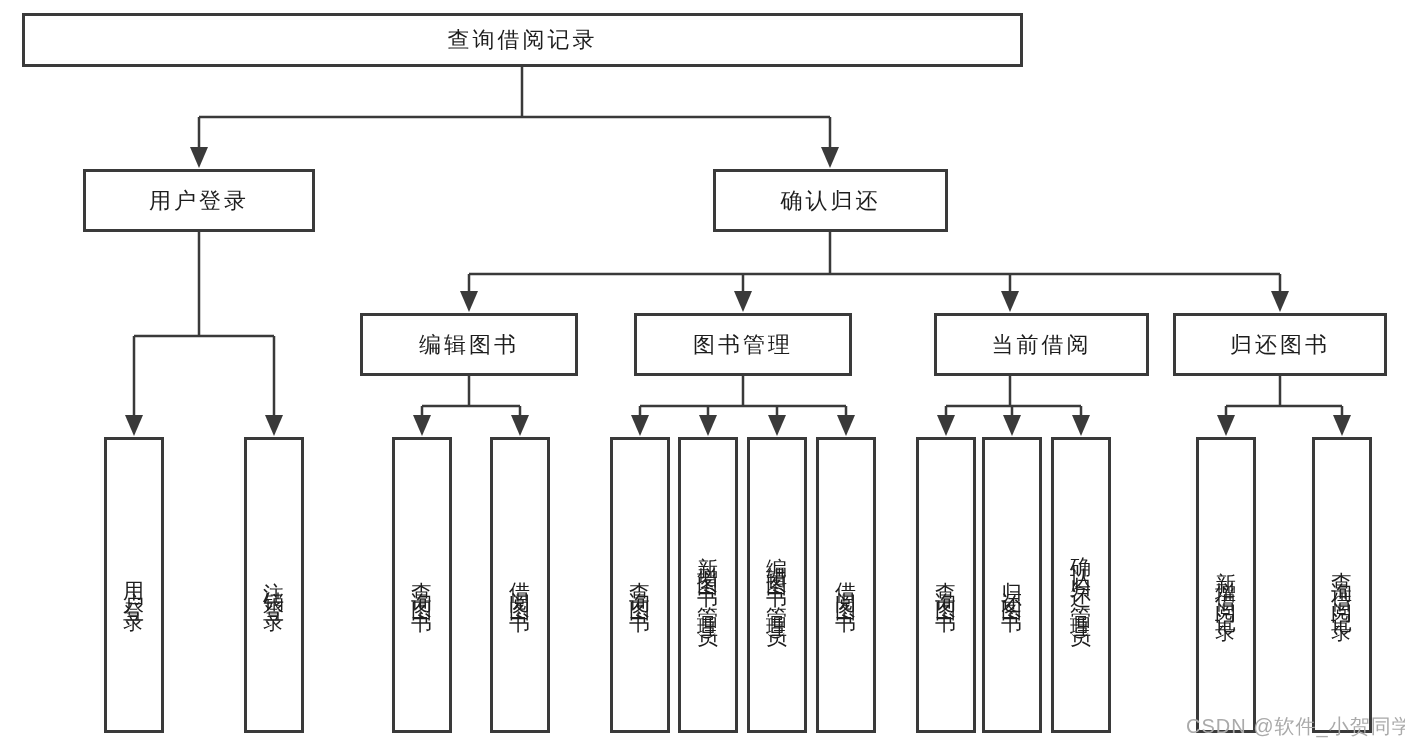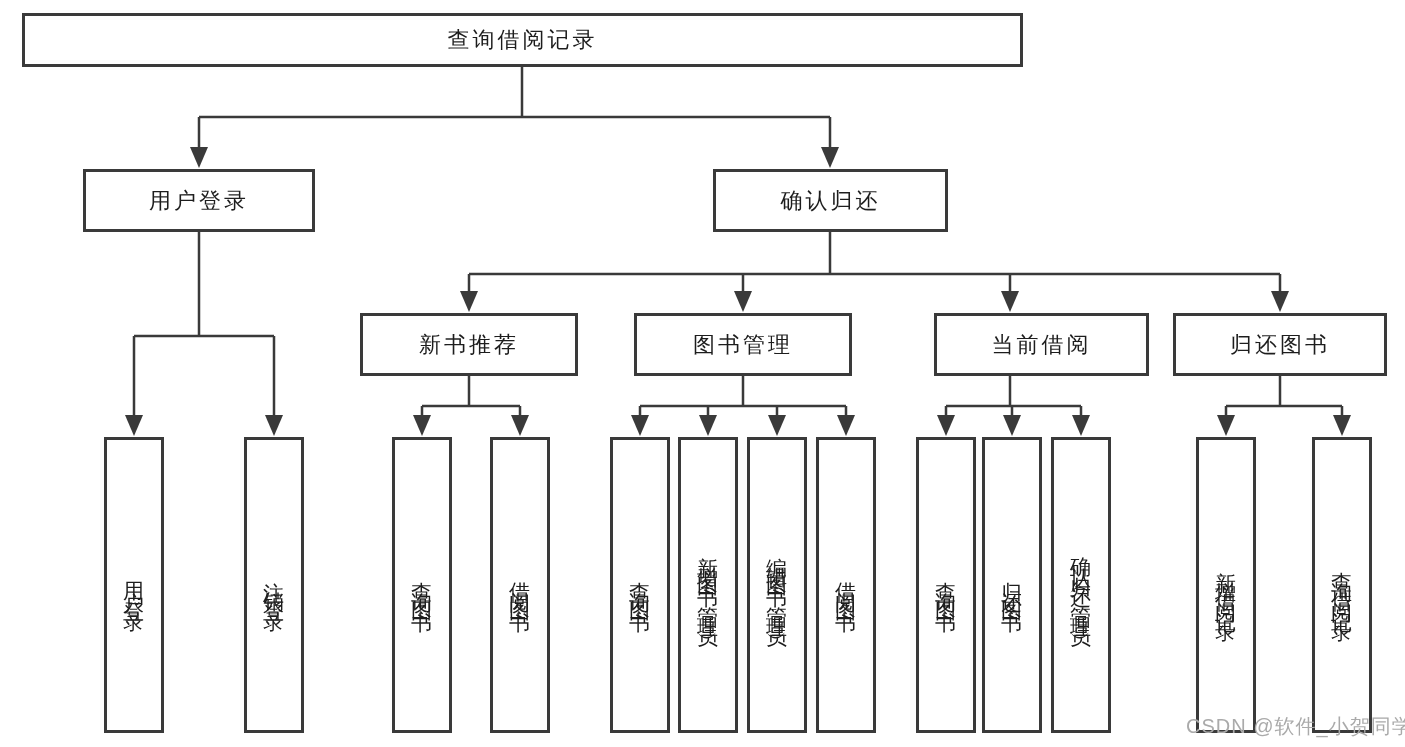--- a/index.html
+++ b/index.html
@@ -93,21 +93,21 @@
       <polygon points="1217,415 1235,415 1226,436"></polygon>
       <polygon points="1333,415 1351,415 1342,436"></polygon>
     </g>
   </svg>
 
   <div class="box n-root hlabel">查询借阅记录</div>
 
   <div class="box n-userlogin hlabel">用户登录</div>
   <div class="box n-bookmgmt hlabel">确认归还</div>
 
-  <div class="box n-newrec hlabel">新书推荐</div>
+  <div class="box n-newrec hlabel">编辑图书</div>
   <div class="box n-borrow hlabel">图书管理</div>
   <div class="box n-current hlabel">当前借阅</div>
   <div class="box n-records hlabel">归还图书</div>
 
   <div class="box leaf l1">
     <span class="vtext">用户登录</span>
     </div>
   <div class="box leaf l2">
     <span class="vtext">注销登录</span>
     </div>

